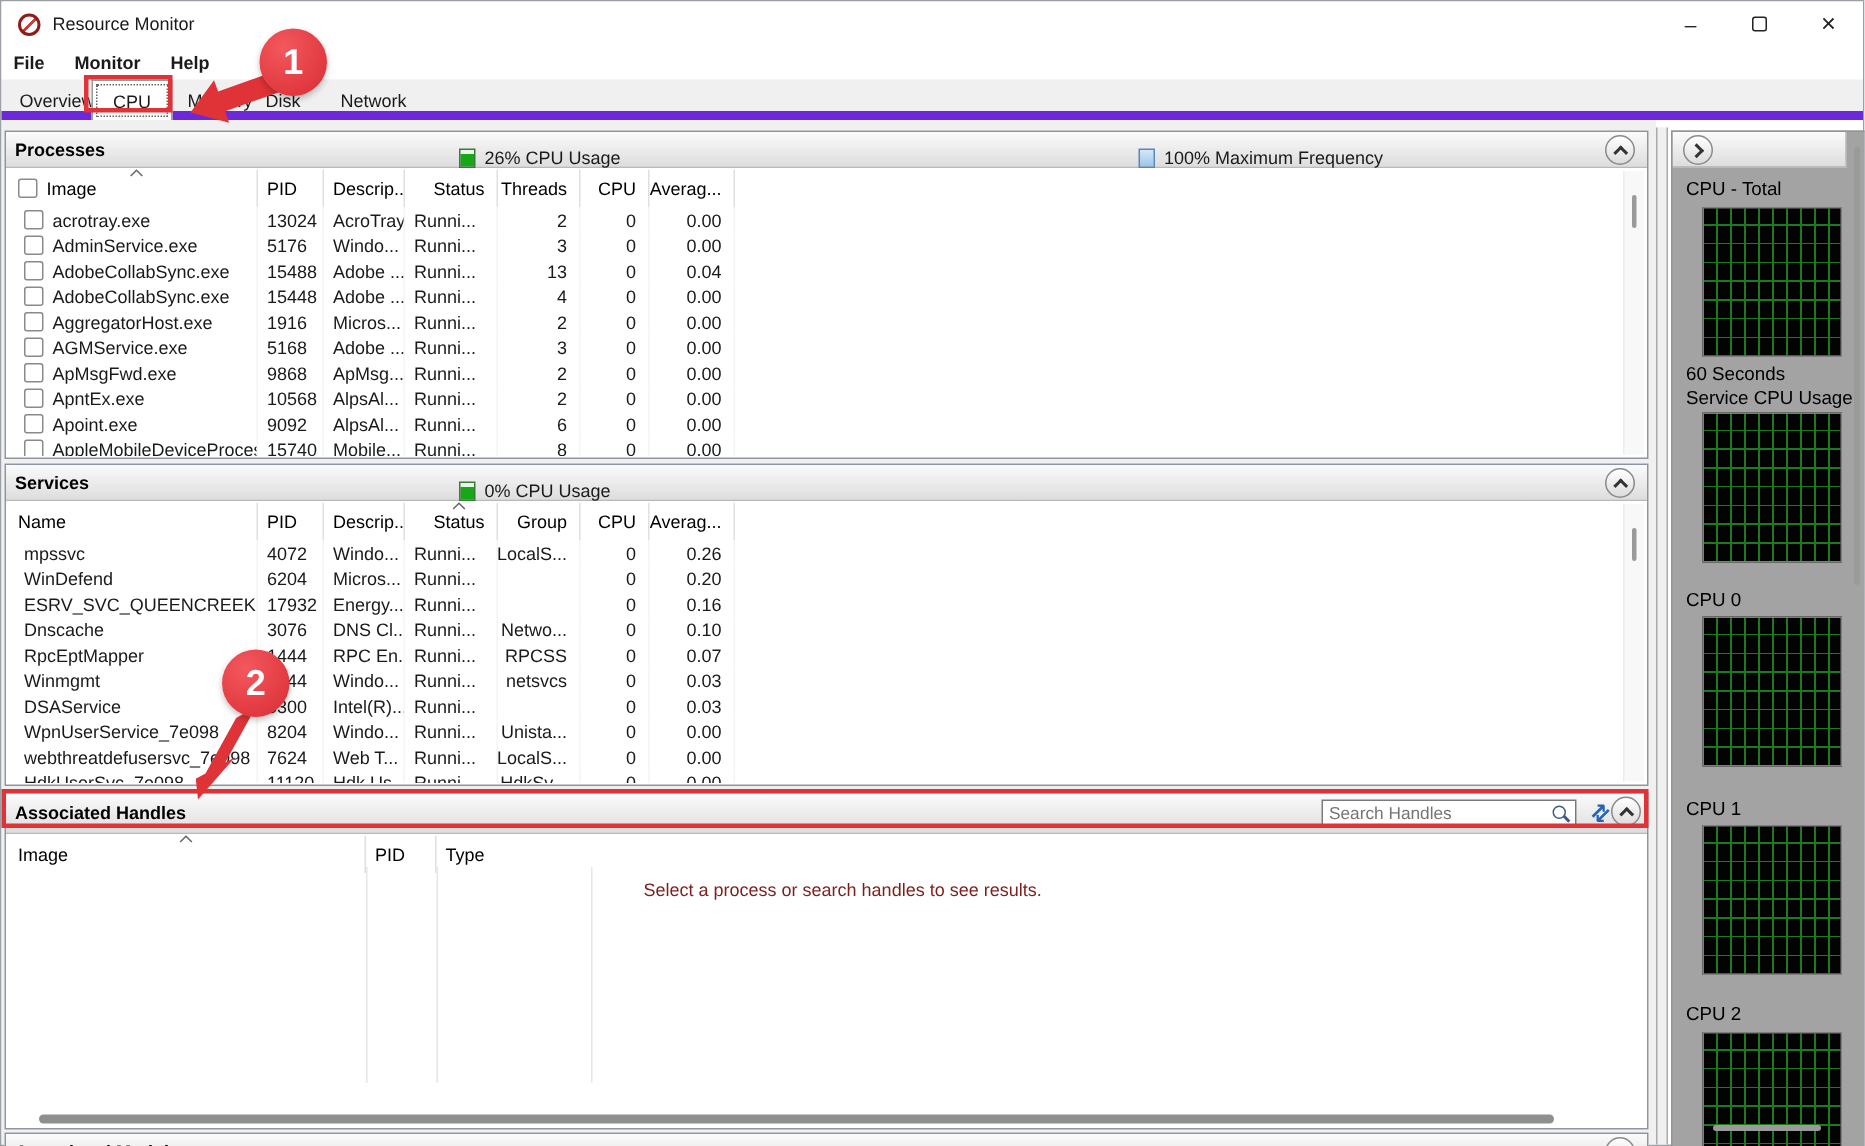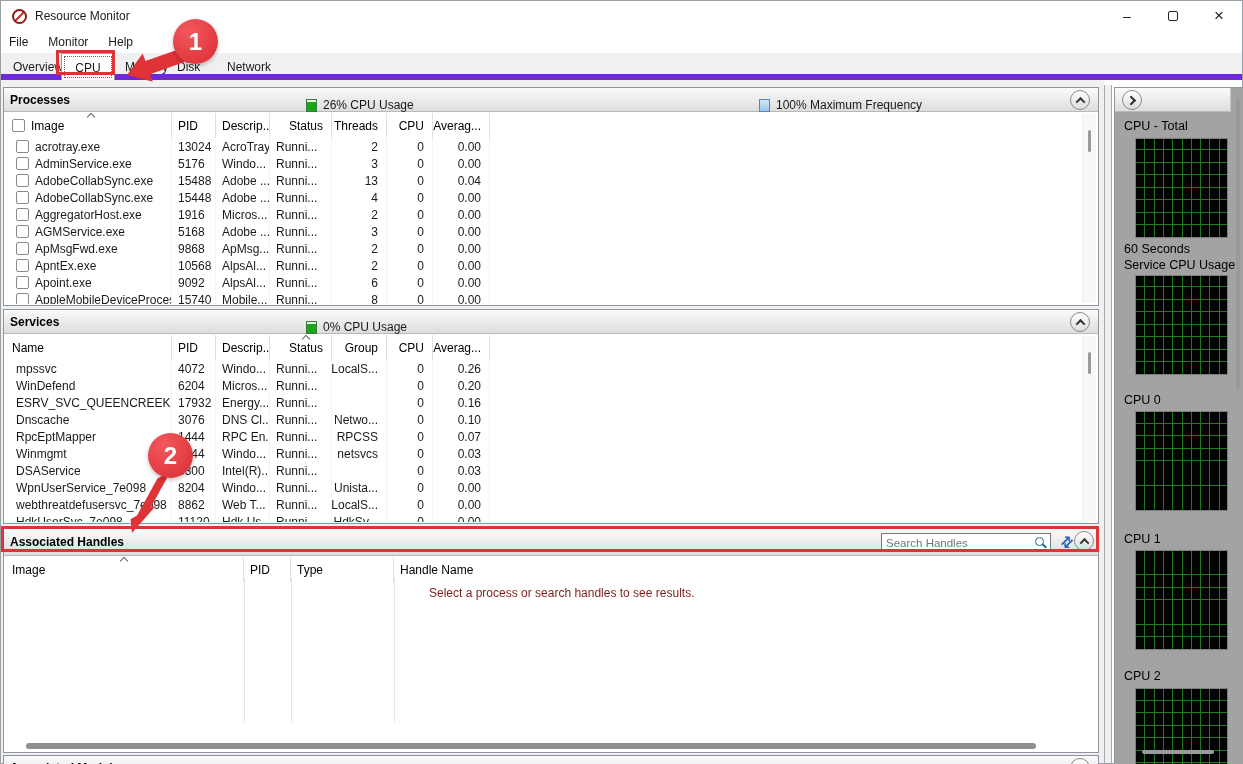--- a/index.html
+++ b/index.html
@@ -17,21 +17,21 @@
     border:2px solid #8c1d18; background: linear-gradient(135deg,#fff 44%,#d43a2f 44%,#d43a2f 58%,#fff 58%); }
   #title-text { position:absolute; left:34px; top:8px; font-size:12px; }
   .win-btn { position:absolute; top:0; width:46px; height:30px; display:flex; align-items:center; justify-content:center; color:#222; }
   #btn-min { right:92px; font-size:14px; }
   #btn-max { right:46px; }
   #btn-max .sq { width:10px; height:10px; border:1.4px solid #222; border-radius:2px; }
   #btn-close { right:0; font-size:17px; }
 
   
   #menubar { position:absolute; left:0; top:30px; right:0; height:22px; background:#fff; display:flex; align-items:center; }
-  .menu-item { padding:2px 10px 3px 10px; }
+  .menu-item { padding:2px 10px 3px 10px;font-weight:bold; }
   .menu-item:first-child { margin-left:0; padding-left:8px; }
 
   
   #tabbar { position:absolute; left:0; top:52px; right:0; height:27px; background:#f0f0f0; border-bottom:6px solid #6d28d9; }
   .tab { position:absolute; top:0; height:27px; display:flex; align-items:center; padding:0 6px; }
   .tab.active { background:#fff; border:1px solid #999; border-bottom:none; height:28px;
     outline:1px dotted #666; outline-offset:-4px; justify-content:center; }
   #tab-overview { left:6px; }
   #tab-cpu { left:60px; width:54px; }
   #tab-memory { left:118px; }
@@ -666,21 +666,21 @@
             </div>
             <div class="tcell c6">
               <span>0.00</span>
             </div>
           </div>
           <div class="trow">
             <div class="tcell c0">
               <span>webthreatdefusersvc_7e098</span>
             </div>
             <div class="tcell c1">
-              <span>8862</span>
+              <span>7624</span>
             </div>
             <div class="tcell c2">
               <span>Web T...</span>
             </div>
             <div class="tcell c3">
               <span>Runni...</span>
             </div>
             <div class="tcell c4">
               <span>LocalS...</span>
             </div>
@@ -737,23 +737,20 @@
       <div class="thead">
         <span class="sort-caret" style="left:115px"></span>
       <div class="tcell c0">
             <span>Image</span>
           </div>
           <div class="tcell c1">
             <span>PID</span>
           </div>
           <div class="tcell c2">
             <span>Type</span>
-          </div>
-          <div class="tcell c3">
-            <span>Handle Name</span>
           </div>
         </div>
     </div>
     <div class="colline" style="left:240px"></div>
     <div class="colline" style="left:287px"></div>
     <div class="colline" style="left:390px"></div>
     <div id="hnd-msg">Select a process or search handles to see results.</div>
     <div id="hscroll-hnd"></div>
   </div>
 

